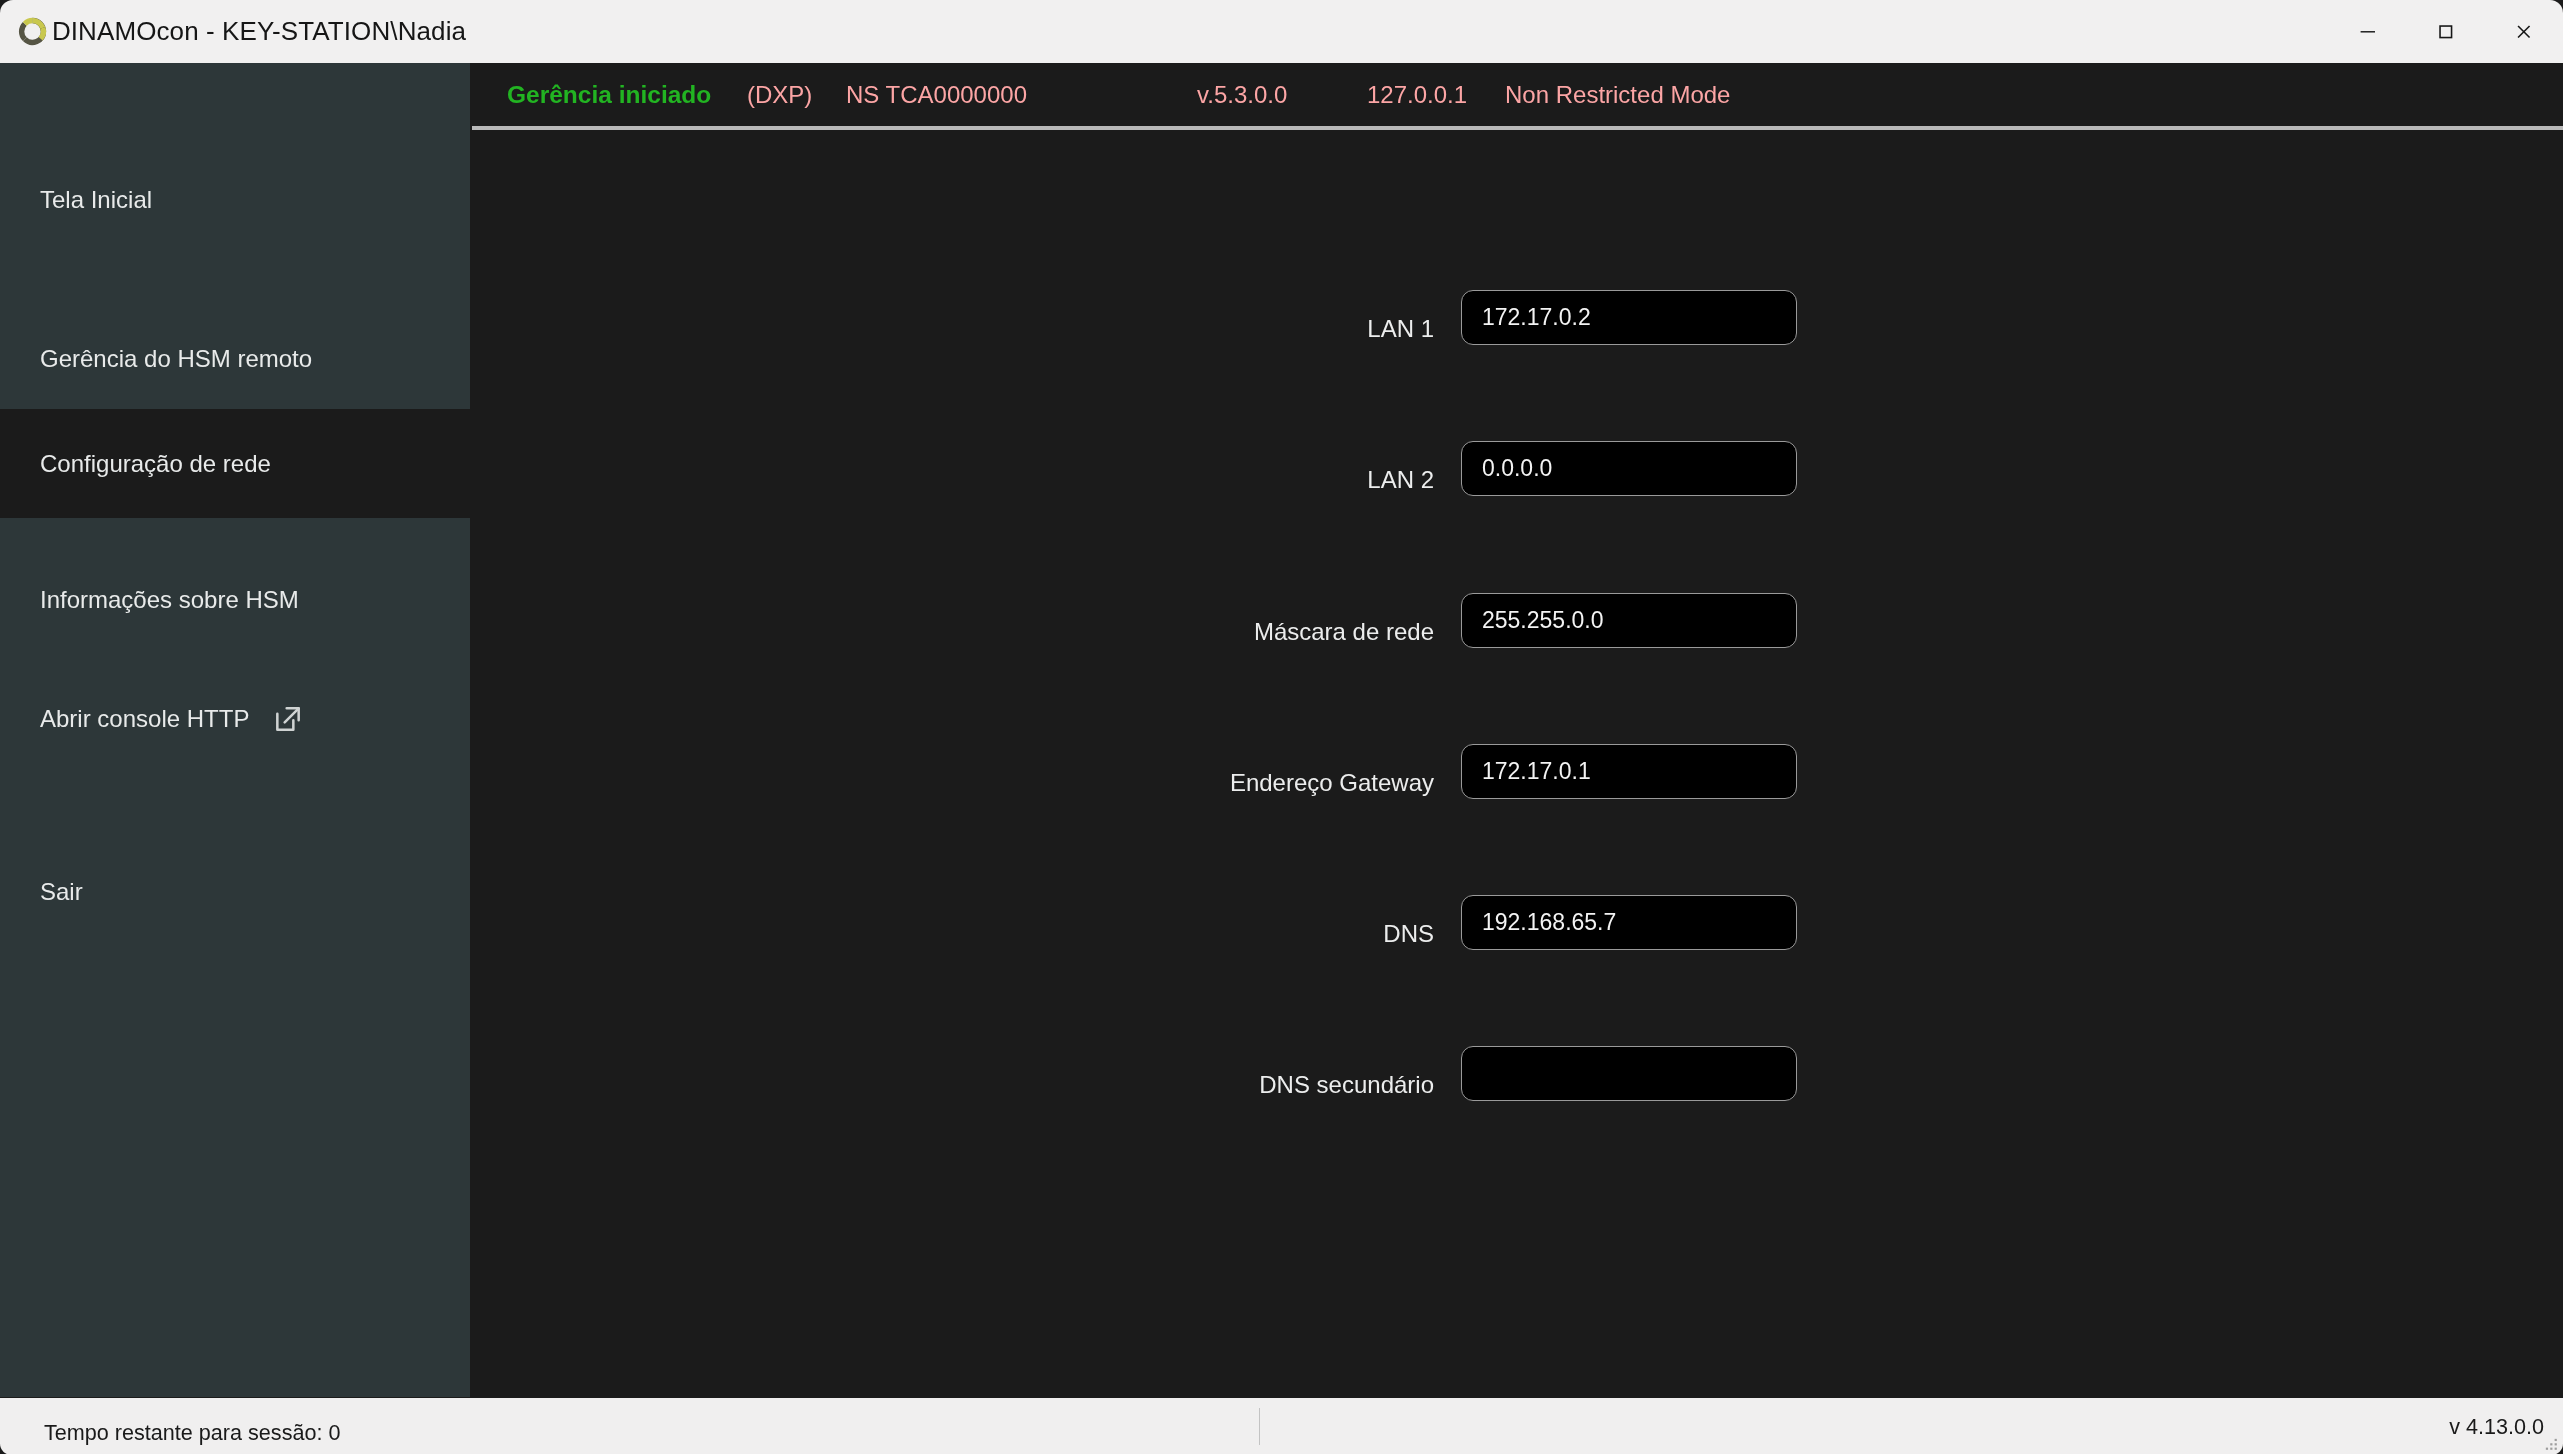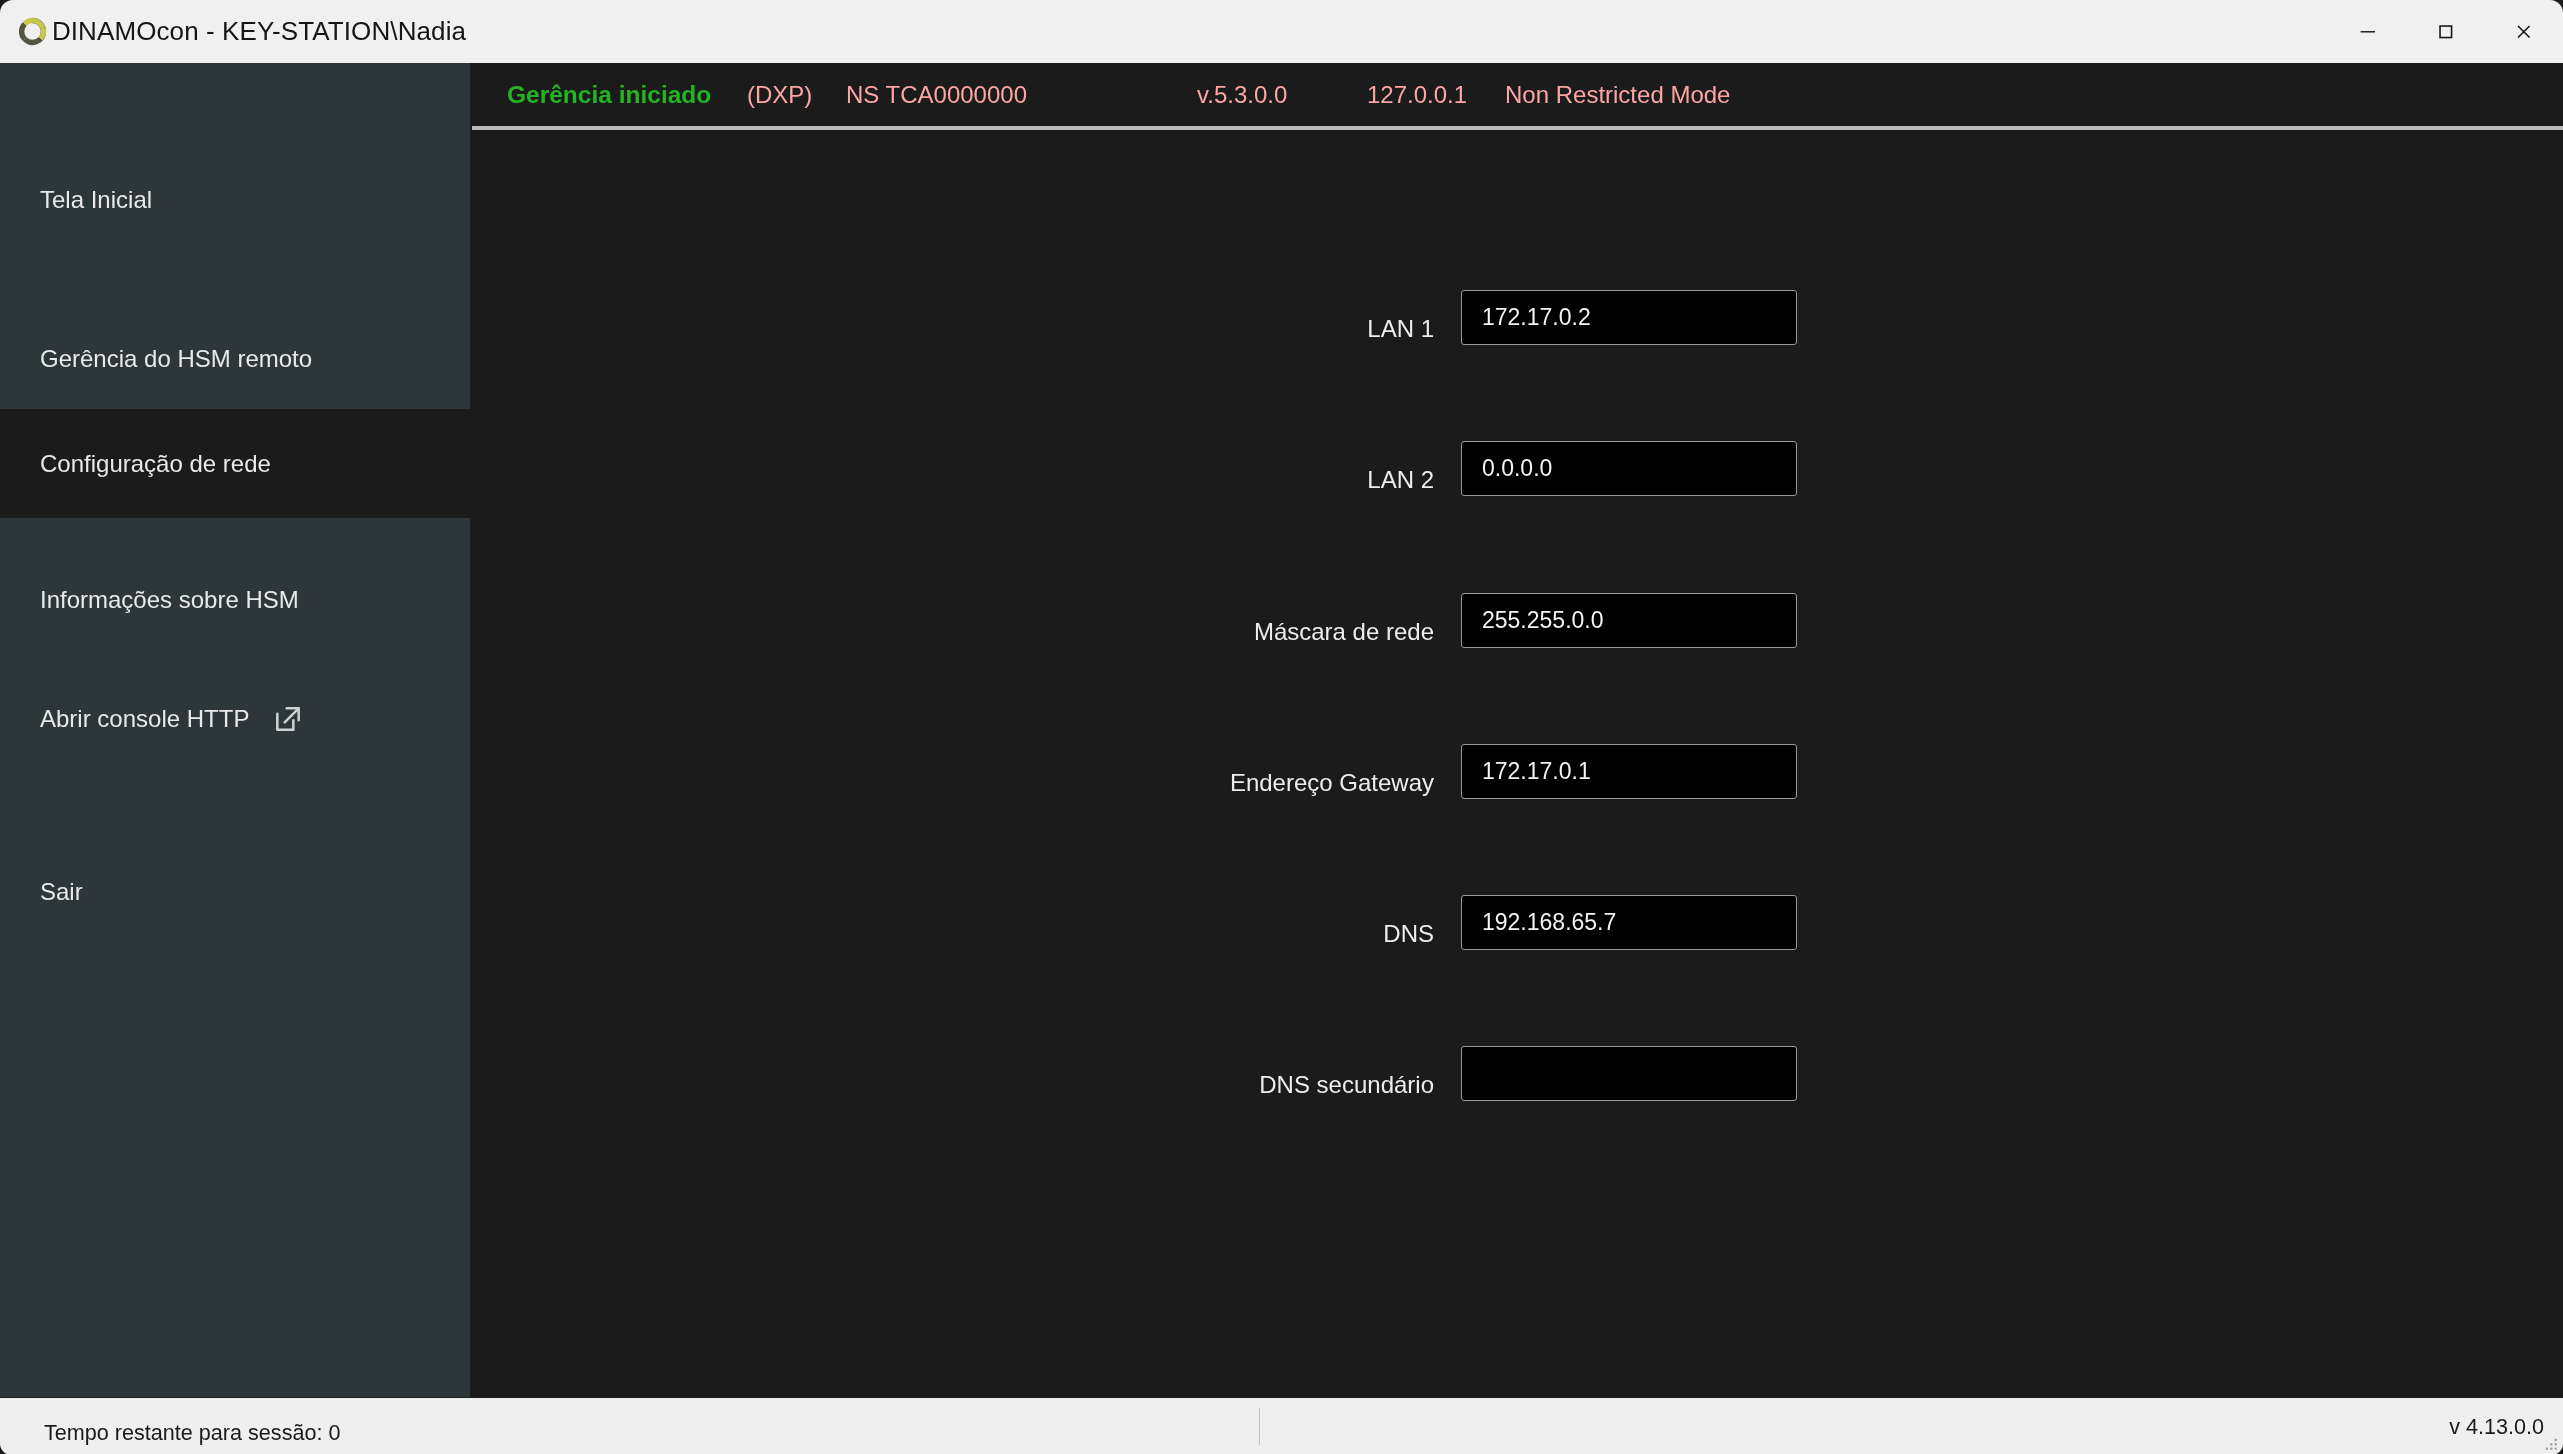--- a/index.html
+++ b/index.html
@@ -73,21 +73,21 @@
   .f-label{
     position:absolute;left:0;width:964px;top:0;height:58px;
     display:flex;align-items:center;justify-content:flex-end;
     color:#eceded;font-size:24px;white-space:nowrap;
   }
   .f-input{
     position:absolute;left:991px;top:-10px;
     width:336px;height:55px;
     background:#000000;
     border:1.4px solid #9a9a9a;
-    border-radius:3px;
+    border-radius:12px;
     box-sizing:border-box;
     display:flex;align-items:center;
     padding-left:20px;
     color:#f3f3f3;font-size:23px;
     font-family:"Liberation Sans","DejaVu Sans",sans-serif;
     outline:none;
   }
   .f-input::placeholder{color:#6a6a6a;}
 
   

